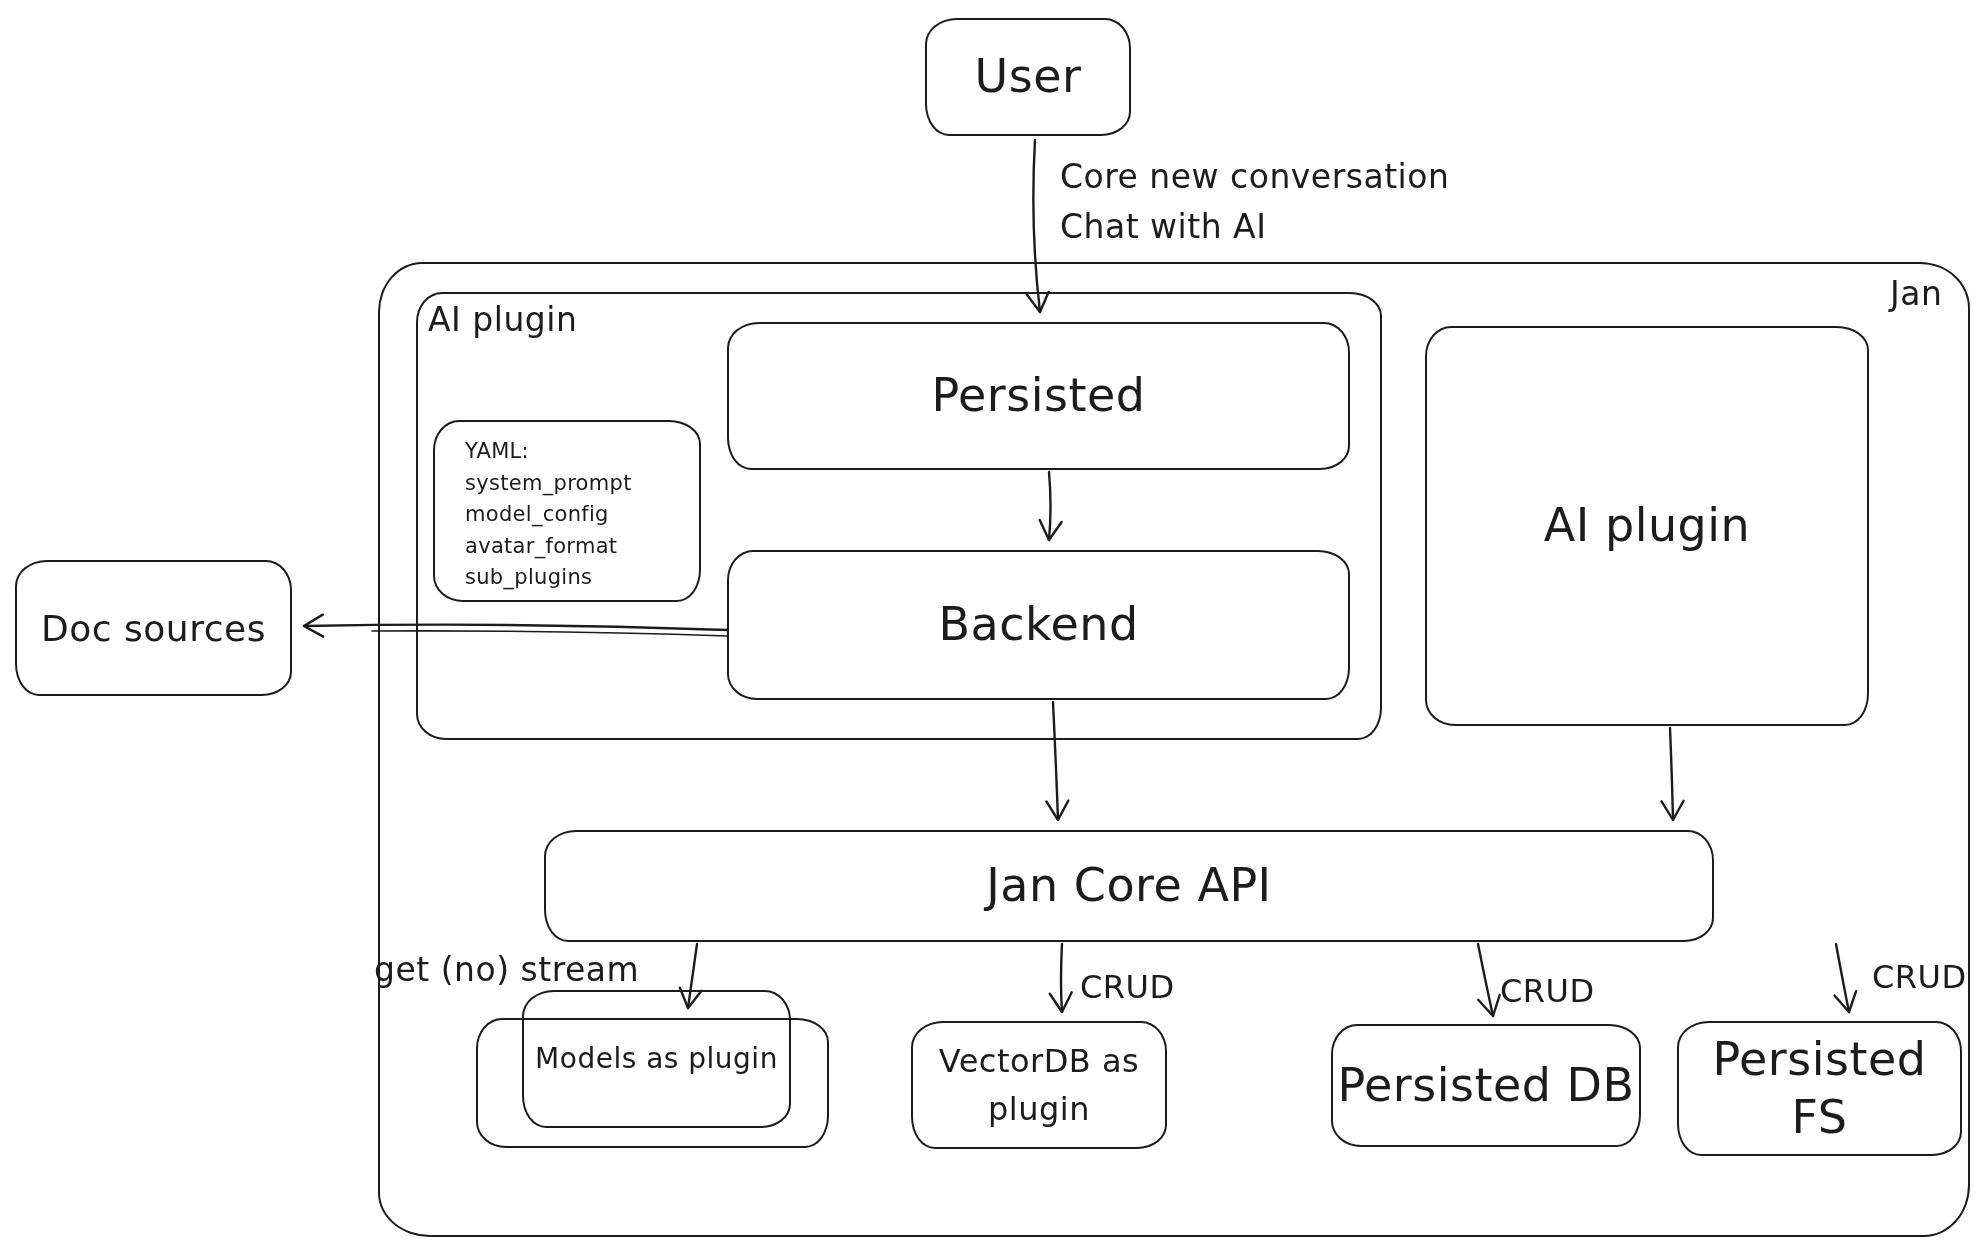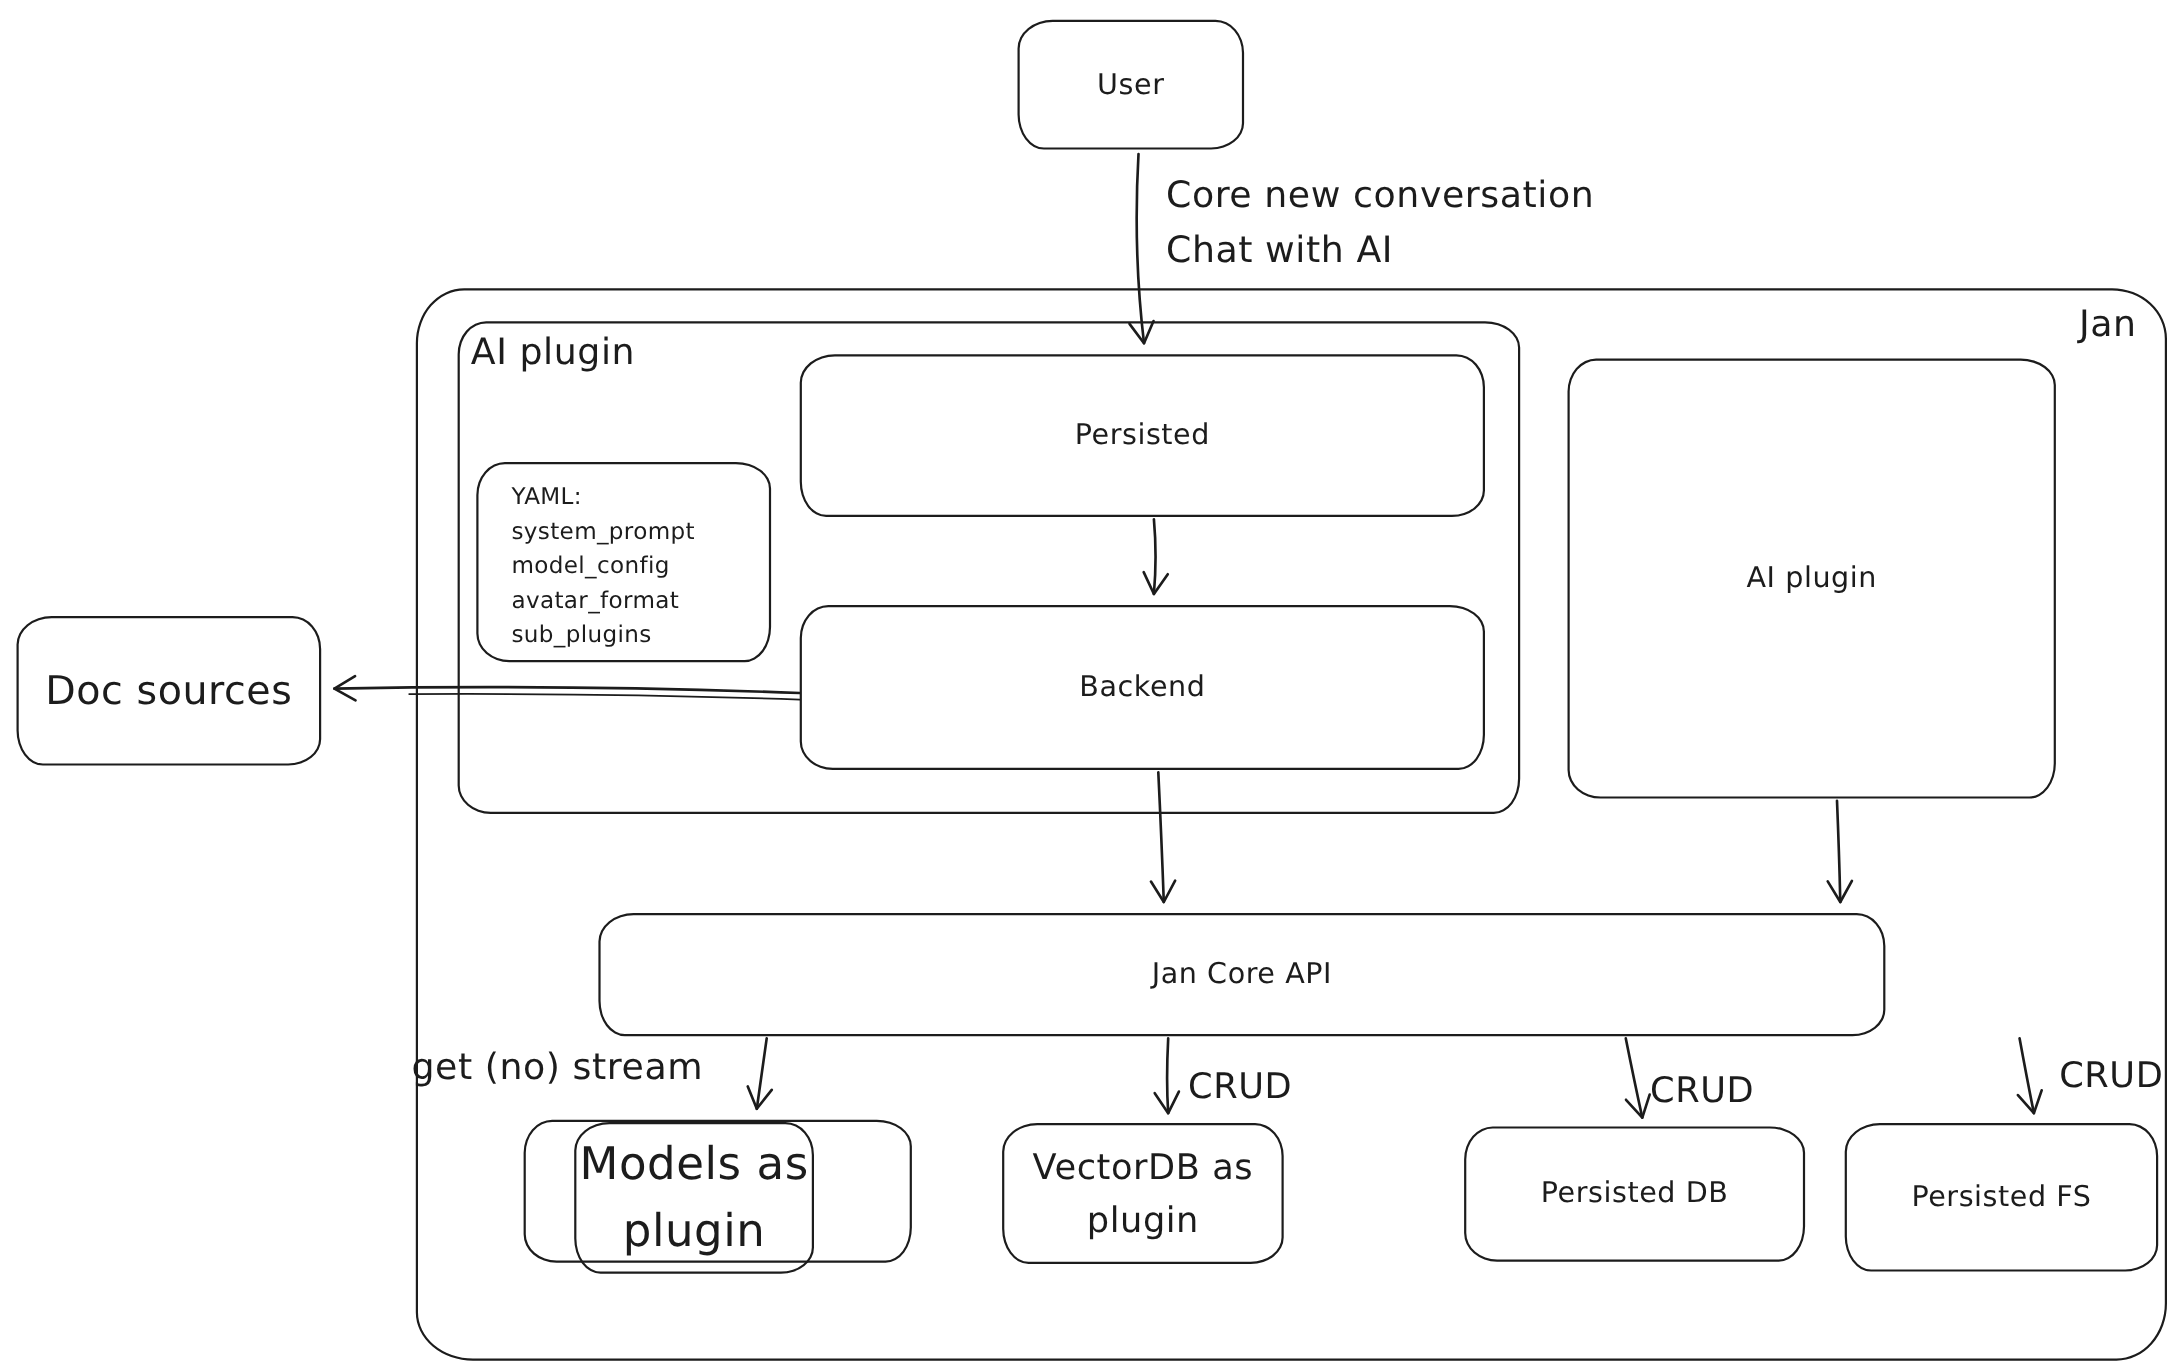--- a/index.html
+++ b/index.html
@@ -18,21 +18,21 @@
   }
   .box {
     position: absolute;
     border: 2.4px solid #1c1c1c;
     background: transparent;
     box-sizing: border-box;
     display: flex;
     align-items: center;
     justify-content: center;
     text-align: center;
-    font-size: 26px;
+    font-size: 46px;
     letter-spacing: 0.5px;
     line-height: 1.25;
   }
   
   .r1 { border-radius: 32px 26px 30px 24px / 26px 30px 24px 32px; }
   .r2 { border-radius: 26px 32px 24px 30px / 30px 24px 32px 26px; }
   .r3 { border-radius: 44px 50px 46px 52px / 50px 46px 52px 44px; }
   .container-box {
     justify-content: flex-start;
     align-items: flex-start;
@@ -102,21 +102,21 @@
 
   <div class="box r2" style="left:1425px; top:326px; width:444px; height:400px;">
     <span>AI plugin</span>
   </div>
 
   <div class="box r1" style="left:544px; top:830px; width:1170px; height:112px;text-align:right;">
     <span>Jan Core API</span>
   </div>
 
   <div class="box r2" style="left:476px; top:1018px; width:353px; height:130px;"></div>
-  <div class="box two-line r1" style="left:522px; top:1020px; width:218px; height:138px; font-size:41px;">
+  <div class="box two-line r1" style="left:522px; top:990px; width:269px; height:138px; font-size:28px;">
     <span>Models as plugin</span>
   </div>
 
   <div class="box two-line r1" style="left:911px; top:1021px; width:256px; height:128px; font-size:32px;">
     <span>VectorDB as plugin</span>
   </div>
 
   <div class="box r2" style="left:1331px; top:1024px; width:310px; height:123px;">
     <span>Persisted DB</span>
   </div>

